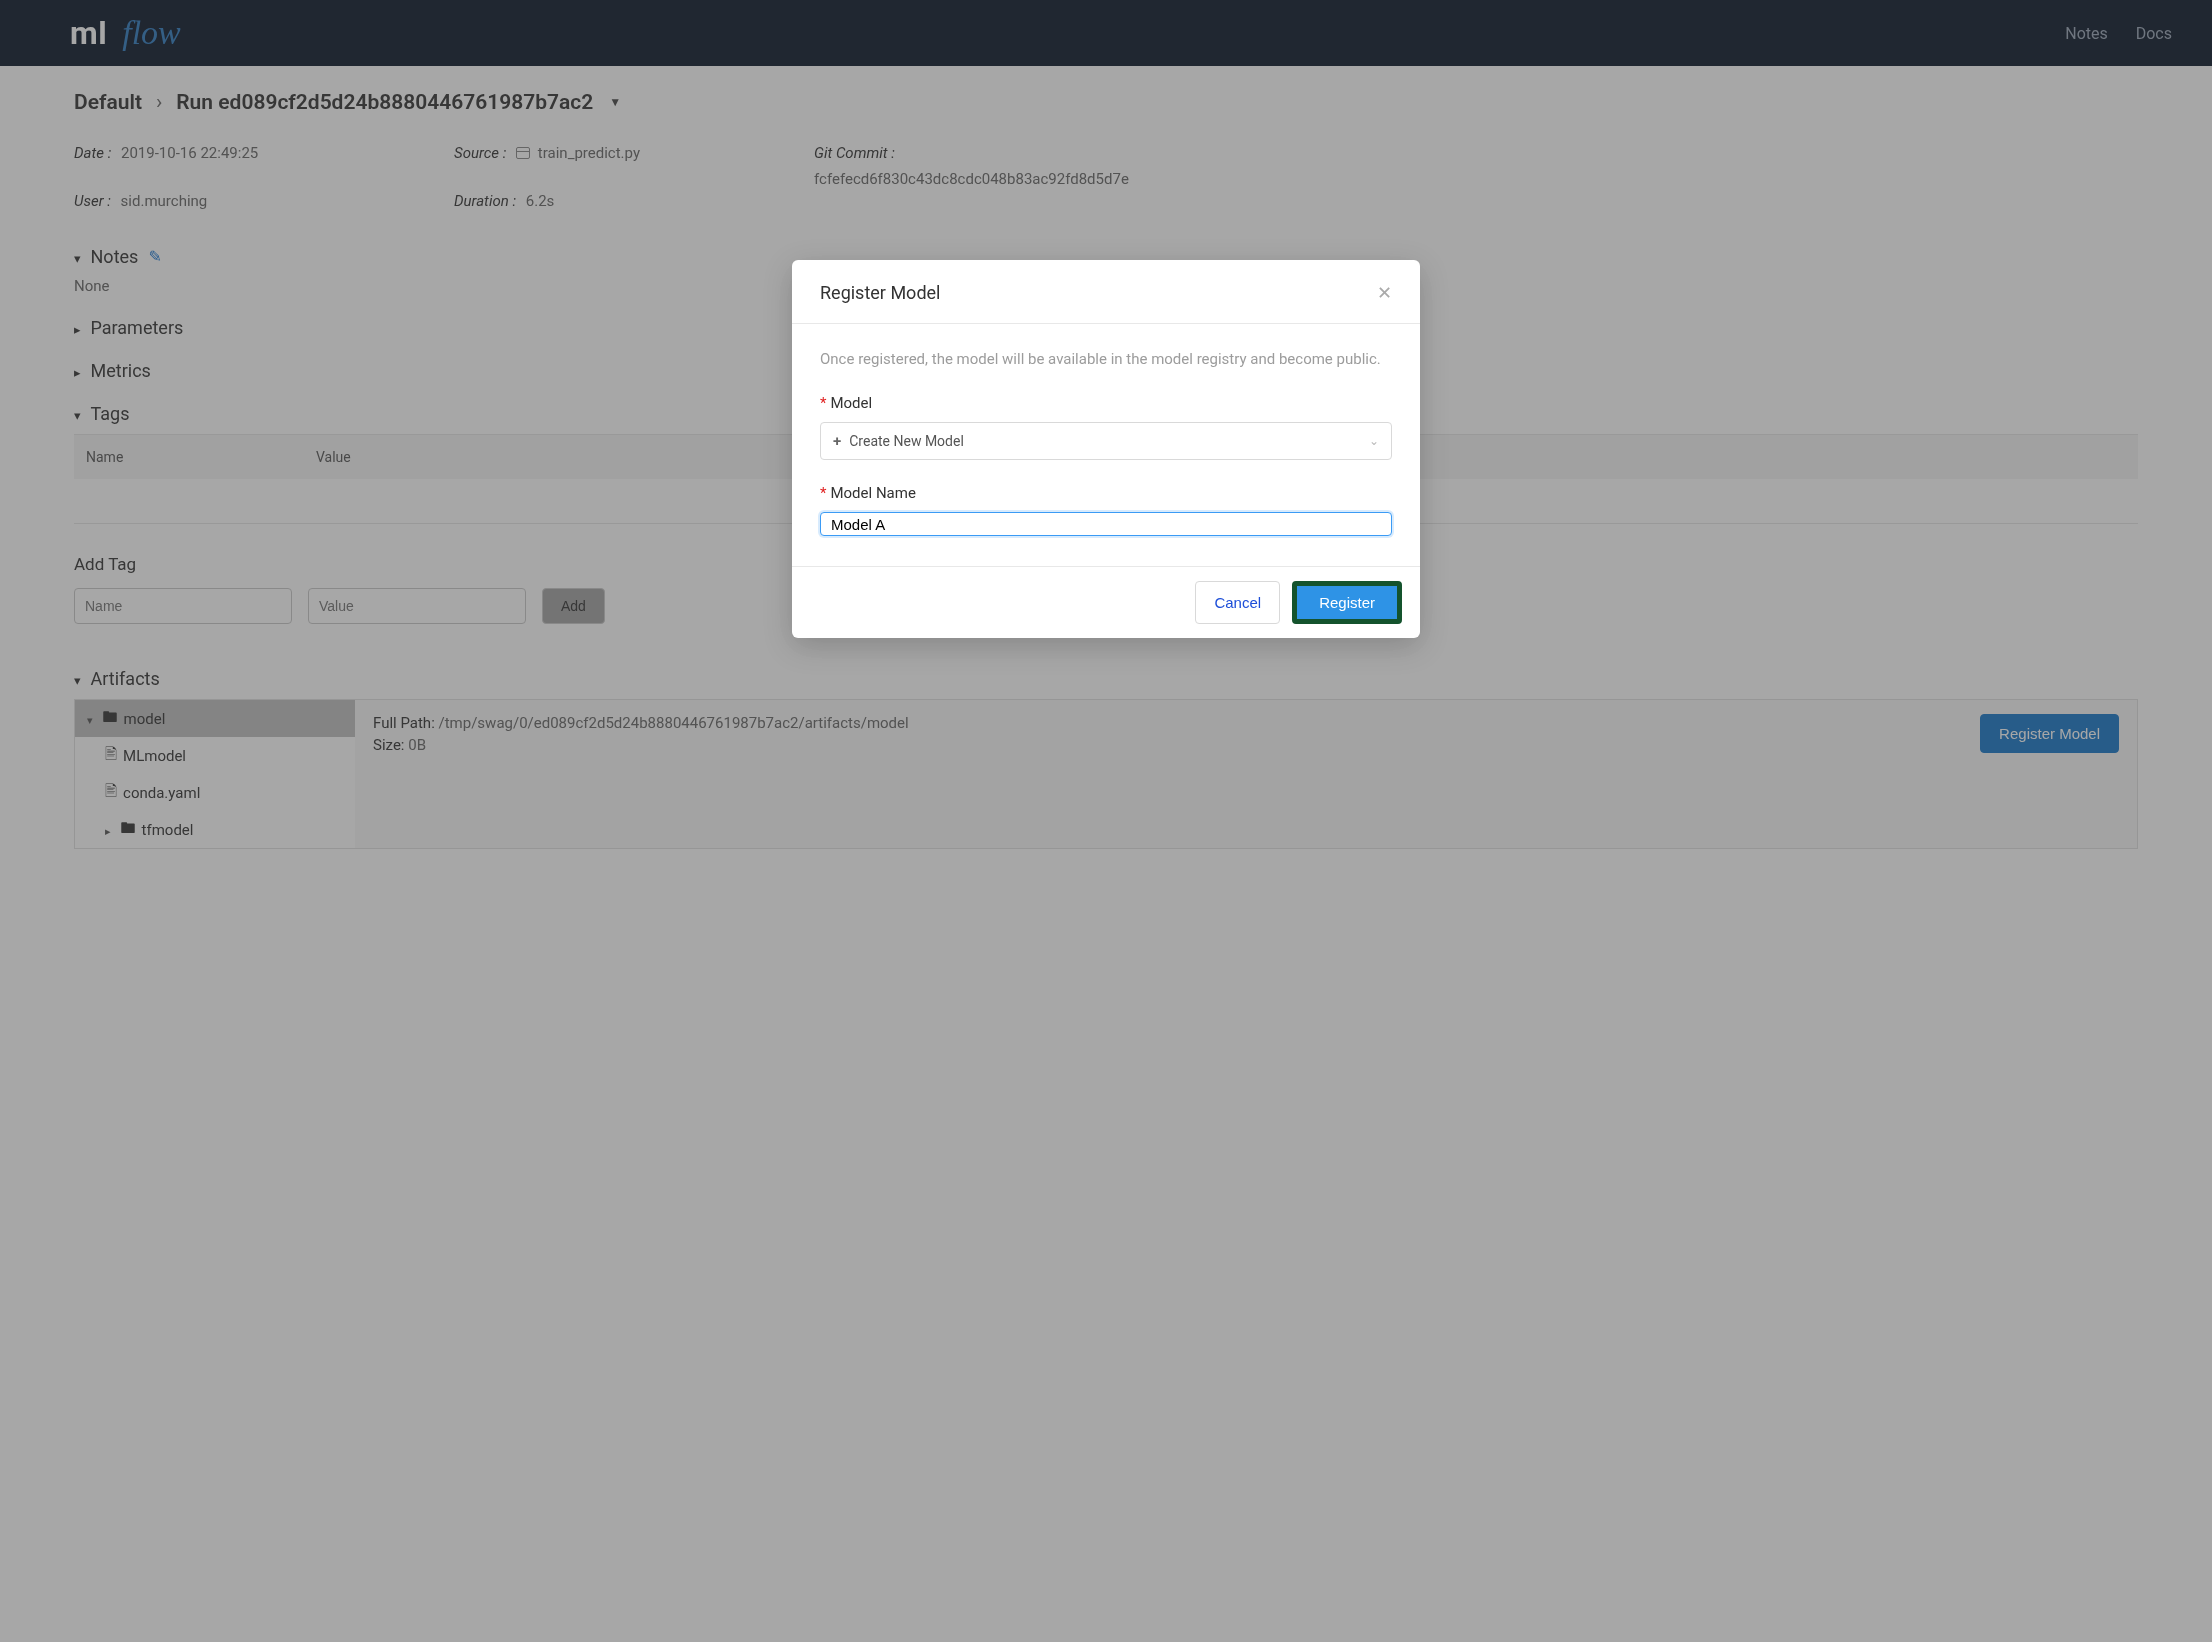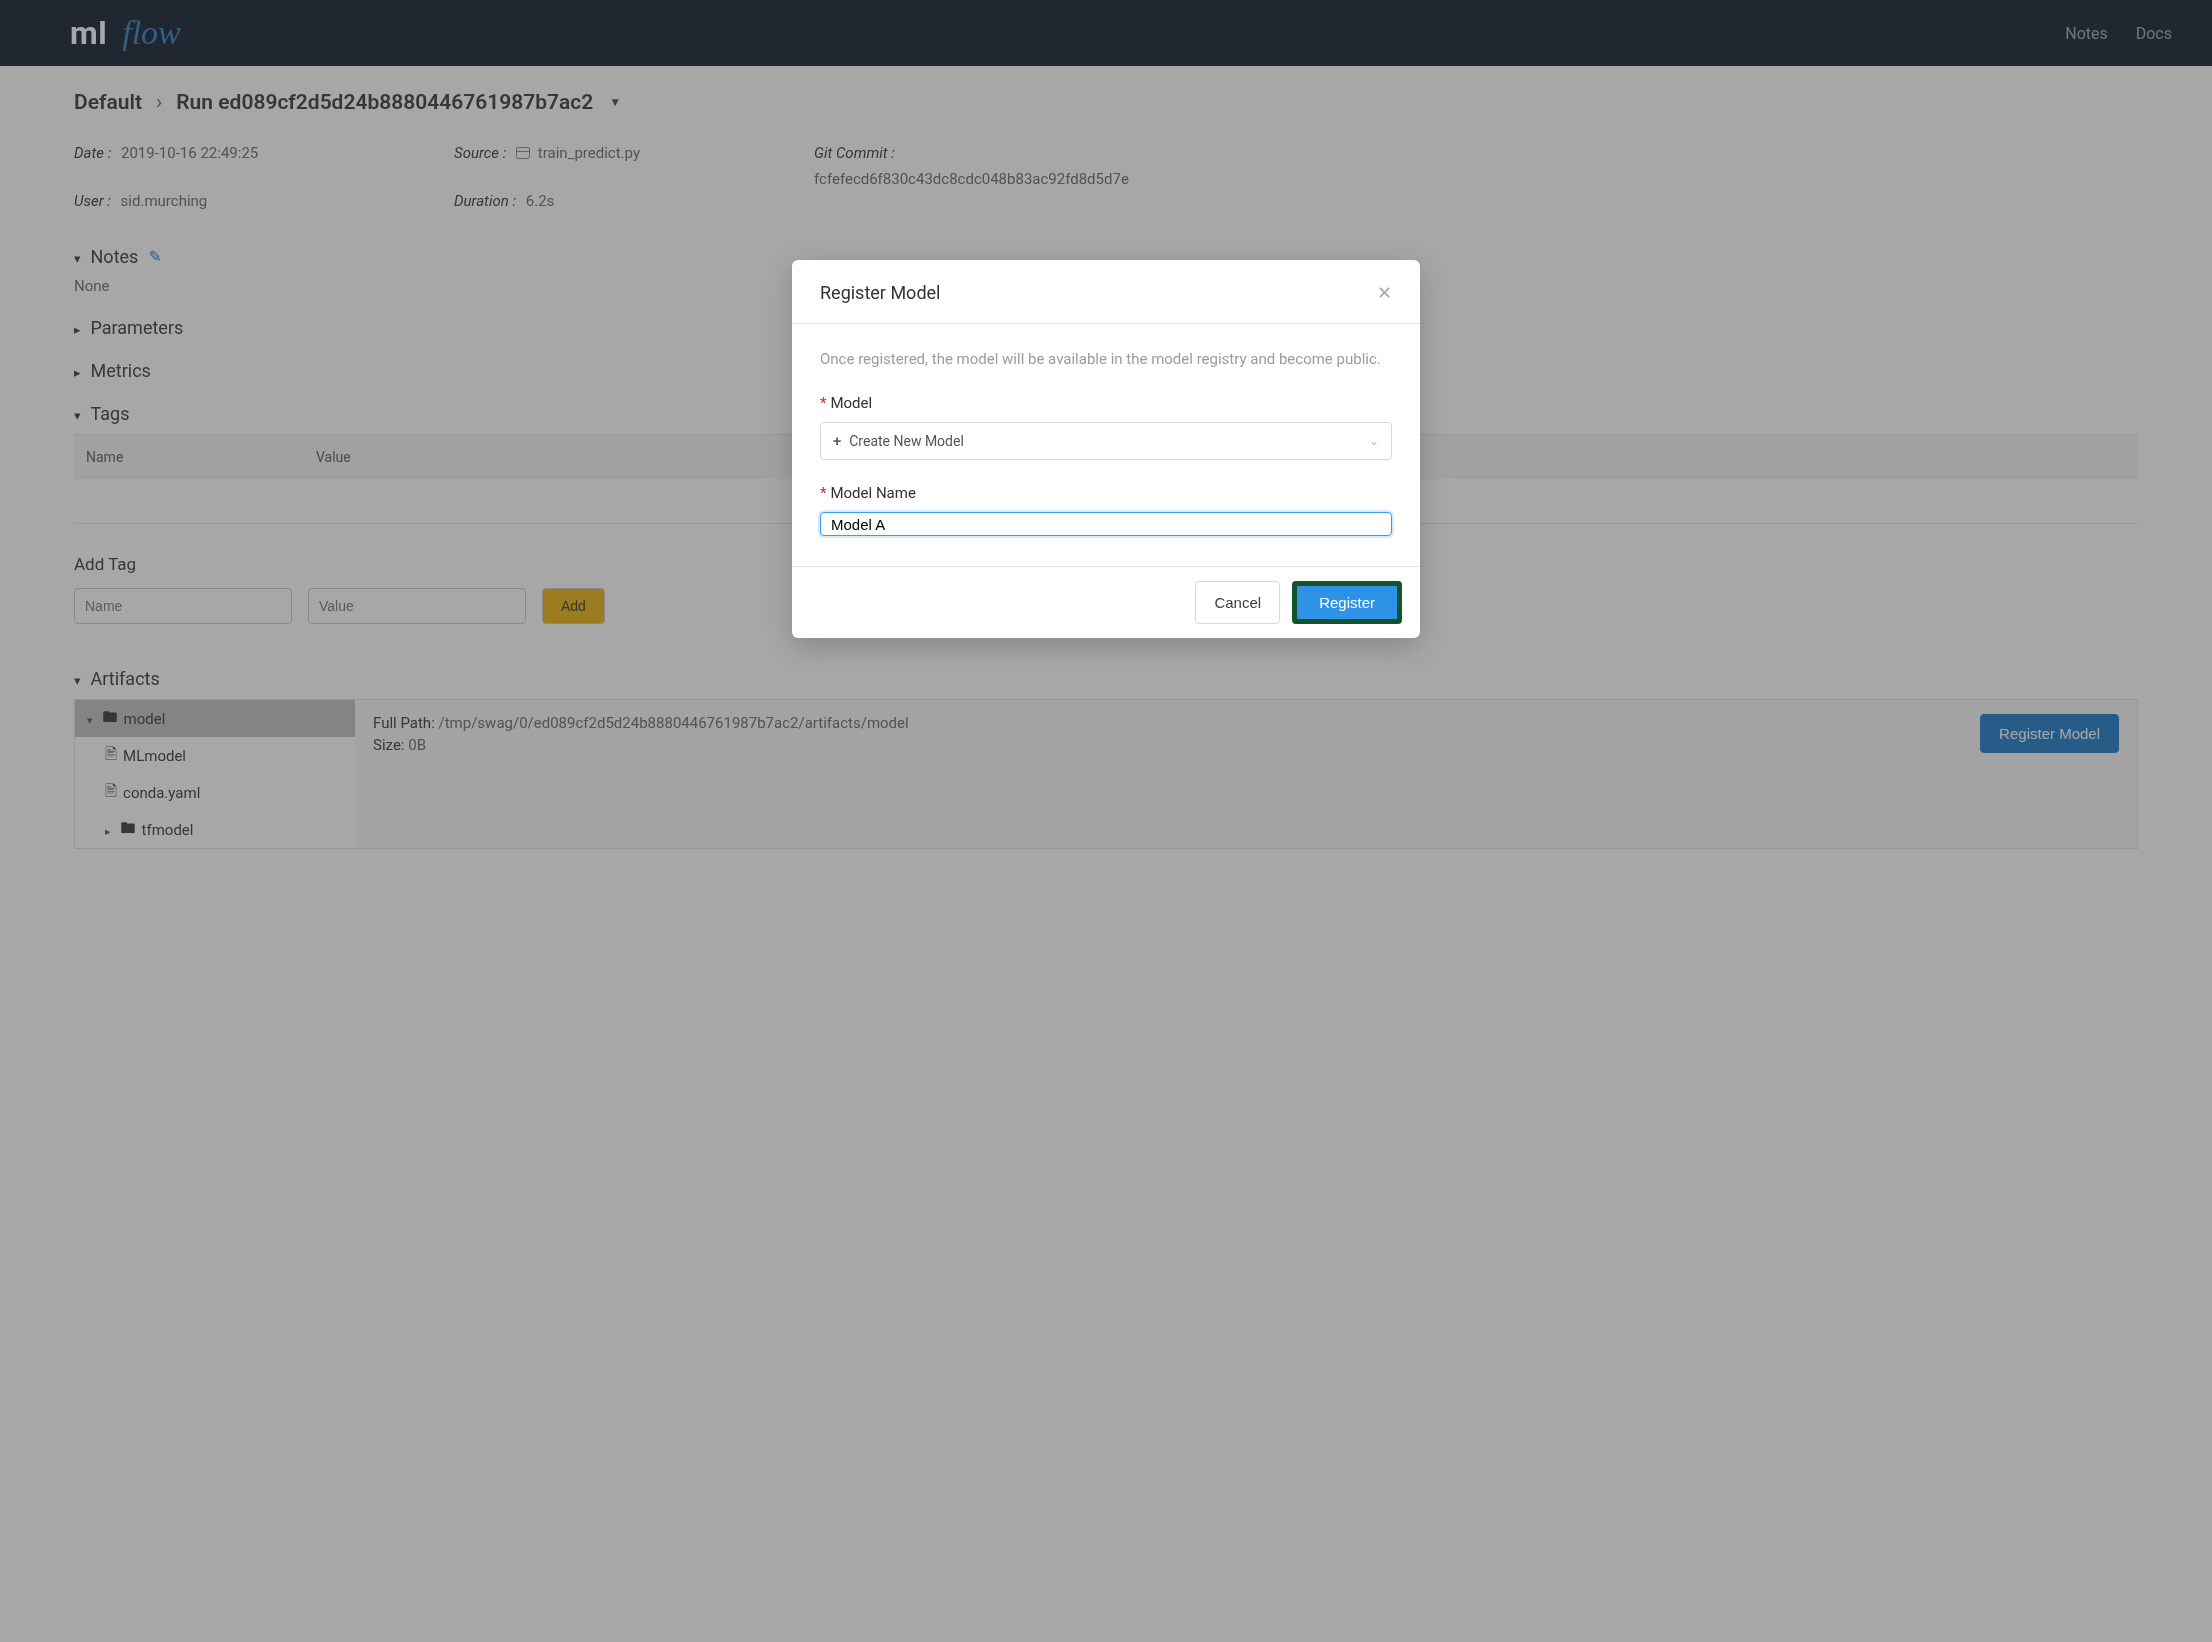--- a/index.html
+++ b/index.html
@@ -76,21 +76,21 @@
 .addtag-title { margin: 30px 0 14px; font-size: 17px; color: #333; }
 .addtag-row { display: flex; gap: 16px; align-items: center; }
 .tag-input {
   width: 218px; height: 36px;
   border: 1px solid #c9c9c9; border-radius: 4px;
   background: #fff; padding: 0 10px; font-size: 14px;
 }
 .btn-plain {
   height: 36px; padding: 0 18px;
   border: 1px solid #c9c9c9; border-radius: 4px;
-  background: #eab308; font-size: 14px; color: #333;
+  background: #a3a3a3; font-size: 14px; color: #333;
 }
 
 .artifacts-panel {
   border: 1px solid #e0e0e0;
   margin-top: 10px;
   display: flex;
 }
 .art-tree {
   width: 280px;
   background: #fff;
@@ -171,21 +171,21 @@
   font-size: 15px;
   box-shadow: 0 0 0 2px rgba(59,155,245,0.2);
 }
 .modal-foot {
   border-top: 1px solid #e8e8e8;
   padding: 14px 18px;
   display: flex; justify-content: flex-end; gap: 12px;
 }
 .btn-cancel {
   background: #fff; border: 1px solid #d9d9d9; border-radius: 4px;
-  padding: 8px 18px; font-size: 15px; color: #404040;
+  padding: 8px 18px; font-size: 15px; color: #1d4ed8;
 }
 .btn-register {
   background: #2e93e6; color: #fff;
   border: 5px solid #14532d; border-radius: 4px;
   padding: 8px 22px; font-size: 15px;
 }
 </style>
 </head>
 <body>
 

